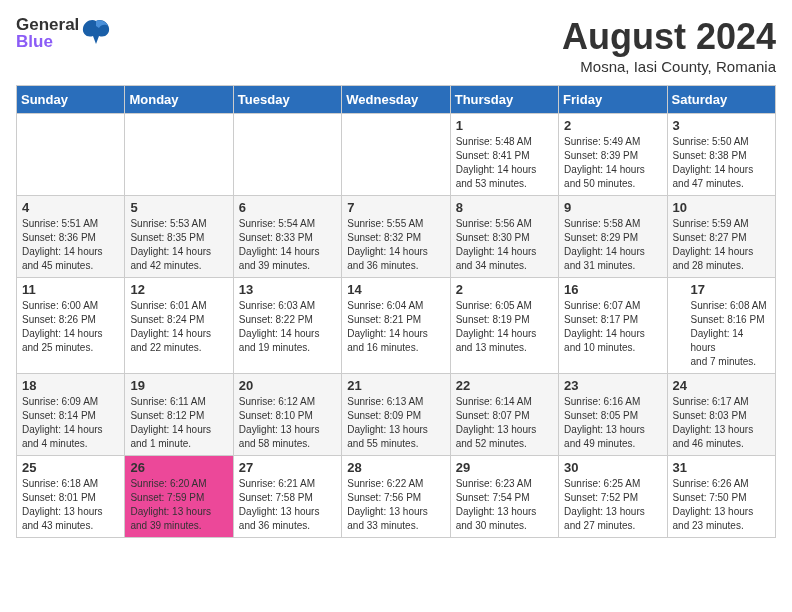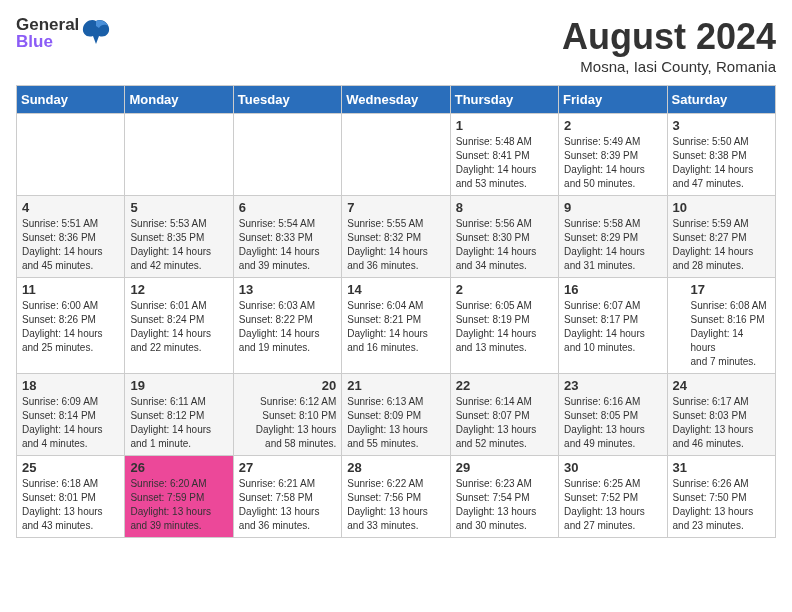--- a/index.html
+++ b/index.html
@@ -194,21 +194,21 @@
       </tr>
       <tr style="background-color: rgb(245, 245, 245);">
         <td style="background-color: rgb(245, 245, 245);">
           <span class="day-number">18</span>
           <div class="day-info">Sunrise: 6:09 AM<br>Sunset: 8:14 PM<br>Daylight: 14 hours<br>and 4 minutes.</div>
         </td>
         <td style="background-color: rgb(245, 245, 245);">
           <span class="day-number">19</span>
           <div class="day-info">Sunrise: 6:11 AM<br>Sunset: 8:12 PM<br>Daylight: 14 hours<br>and 1 minute.</div>
         </td>
-        <td style="background-color: rgb(245, 245, 245); text-align: right;">
+        <td style="background-color: rgb(245, 245, 245);">
           <span class="day-number">20</span>
           <div class="day-info">Sunrise: 6:12 AM<br>Sunset: 8:10 PM<br>Daylight: 13 hours<br>and 58 minutes.</div>
         </td>
         <td style="background-color: rgb(245, 245, 245);">
           <span class="day-number">21</span>
           <div class="day-info">Sunrise: 6:13 AM<br>Sunset: 8:09 PM<br>Daylight: 13 hours<br>and 55 minutes.</div>
         </td>
         <td style="background-color: rgb(245, 245, 245);">
           <span class="day-number">22</span>
           <div class="day-info">Sunrise: 6:14 AM<br>Sunset: 8:07 PM<br>Daylight: 13 hours<br>and 52 minutes.</div>

